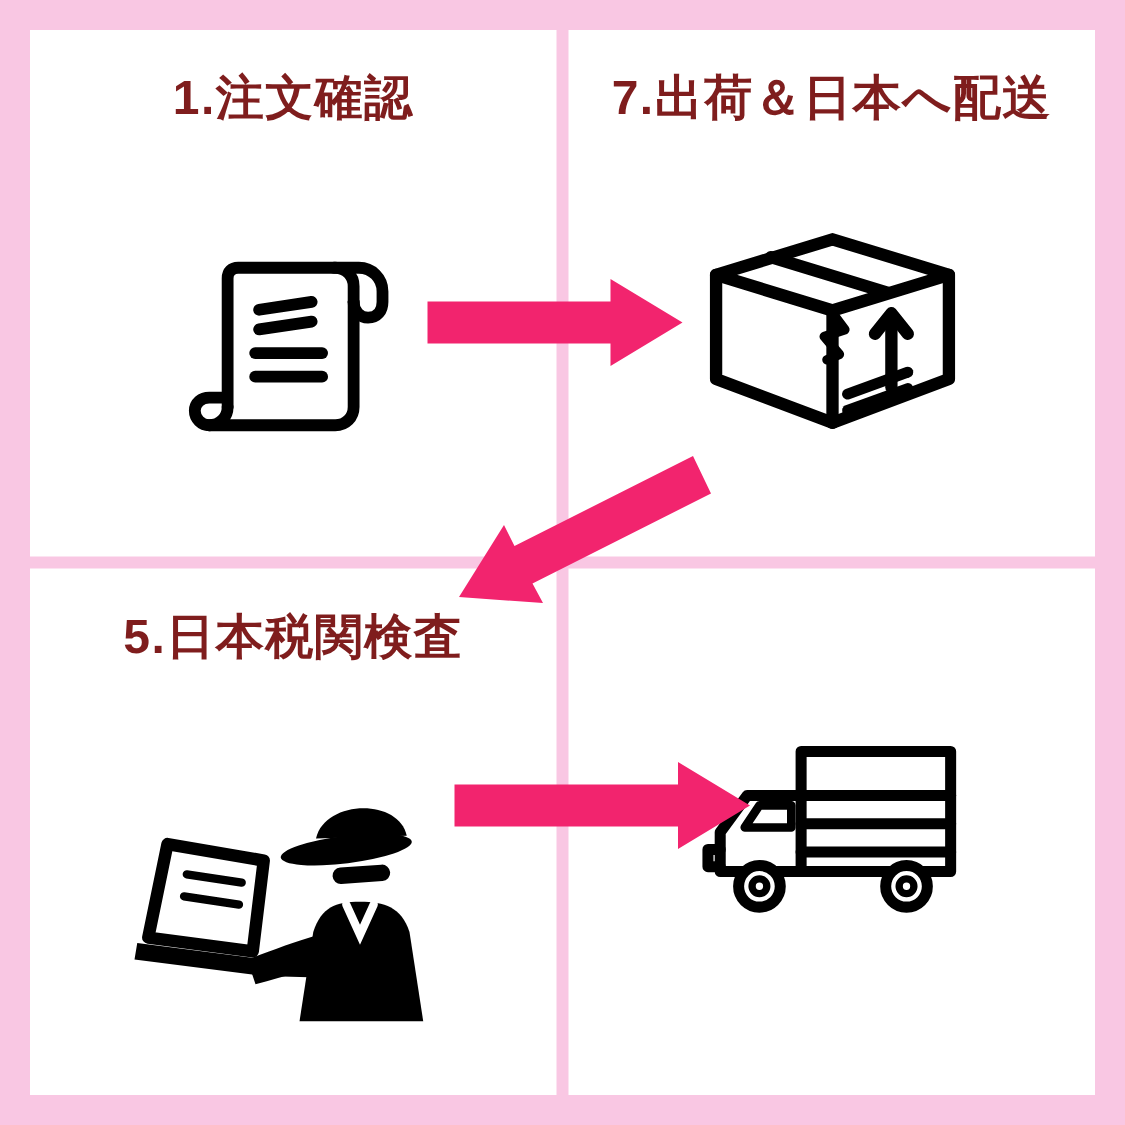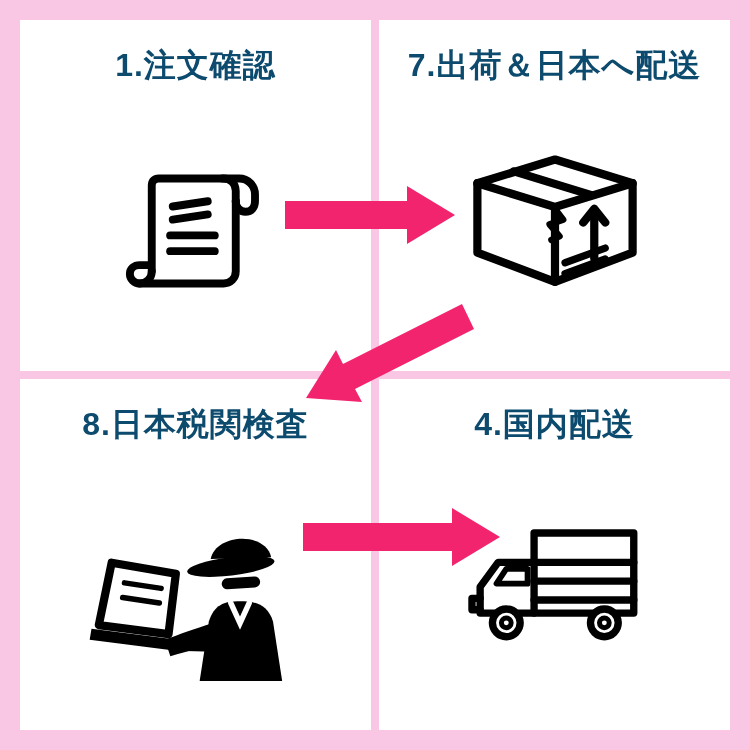--- a/index.html
+++ b/index.html
@@ -26,21 +26,21 @@
     background: #ffffff;
     display: flex;
     flex-direction: column;
     align-items: center;
     overflow: hidden;
   }
   .title {
     font-weight: 700;
     font-size: 32px;
     line-height: 1.2;
-    color: #0c4a6e;
+    color: #7f1d1d;
     margin: 26px 0 0 0;
     text-align: center;
     letter-spacing: 1px;
     white-space: nowrap;
   }
   .icon-wrap {
     flex: 1;
     display: flex;
     align-items: center;
     justify-content: center;
@@ -87,21 +87,21 @@
           <path d="M115 74 L124 86 L109 91 L120 104 L111 108" stroke-width="7"></path>
           <path d="M158 128 V80"></path>
           <path d="M146 89 L158 74 L170 89"></path>
           <path d="M126 133 L170 117" stroke-width="8"></path>
           <path d="M126 145 L170 129" stroke-width="8"></path>
         </svg>
       </div>
     </section>
 
     <section class="cell">
-      <h2 class="title">8.日本税関検査</h2>
+      <h2 class="title">5.日本税関検査</h2>
       <div class="icon-wrap">
         <svg class="lineart" width="220" height="188" viewBox="0 0 240 205">
 
           <path d="M28 76 L98 88 L90 154 L14 144 Z" fill="#fff" stroke="#000" stroke-width="9" stroke-linejoin="round"></path>
           <path d="M42 98 L82 104" stroke="#000" stroke-width="6" stroke-linecap="round"></path>
           <path d="M40 114 L80 120" stroke="#000" stroke-width="6" stroke-linecap="round"></path>
 
           <path d="M6 148 L100 160 L170 160 L170 174 L98 172 L4 160 Z" fill="#000"></path>
 
           <g fill="#000">
@@ -111,21 +111,20 @@
             <ellipse cx="158" cy="80" rx="48" ry="10" transform="rotate(-7 158 80)"></ellipse>
             <rect x="148" y="92" width="42" height="12" rx="6" transform="rotate(-4 169 98)"></rect>
           </g>
 
           <path d="M158 120 L168 142 L178 120" fill="none" stroke="#fff" stroke-width="6" stroke-linecap="round"></path>
         </svg>
       </div>
     </section>
 
     <section class="cell">
-      <h2 class="title">4.国内配送</h2>
       <div class="icon-wrap">
         <svg class="lineart" width="205" height="143" viewBox="0 0 250 175" fill="none" stroke="#000" stroke-width="9" stroke-linecap="round" stroke-linejoin="round">
           <rect x="100" y="22" width="122" height="98"></rect>
           <line x1="100" y1="58" x2="222" y2="58"></line>
           <line x1="100" y1="81" x2="222" y2="81"></line>
           <line x1="100" y1="104" x2="222" y2="104"></line>
           <path d="M100 120 H34 V88 L56 58 H100"></path>
           <path d="M92 66 H66 L54 84 H92 Z" stroke-width="7"></path>
           <path d="M34 102 H24 V116 H34"></path>
           <circle cx="66" cy="132" r="17" fill="#fff"></circle>

